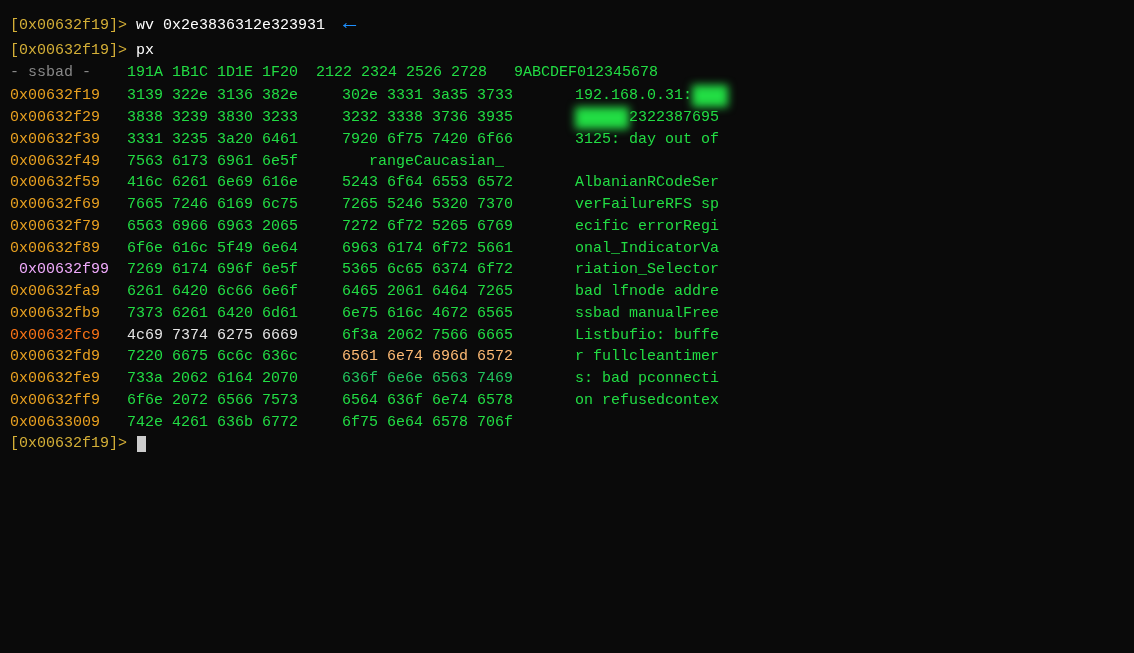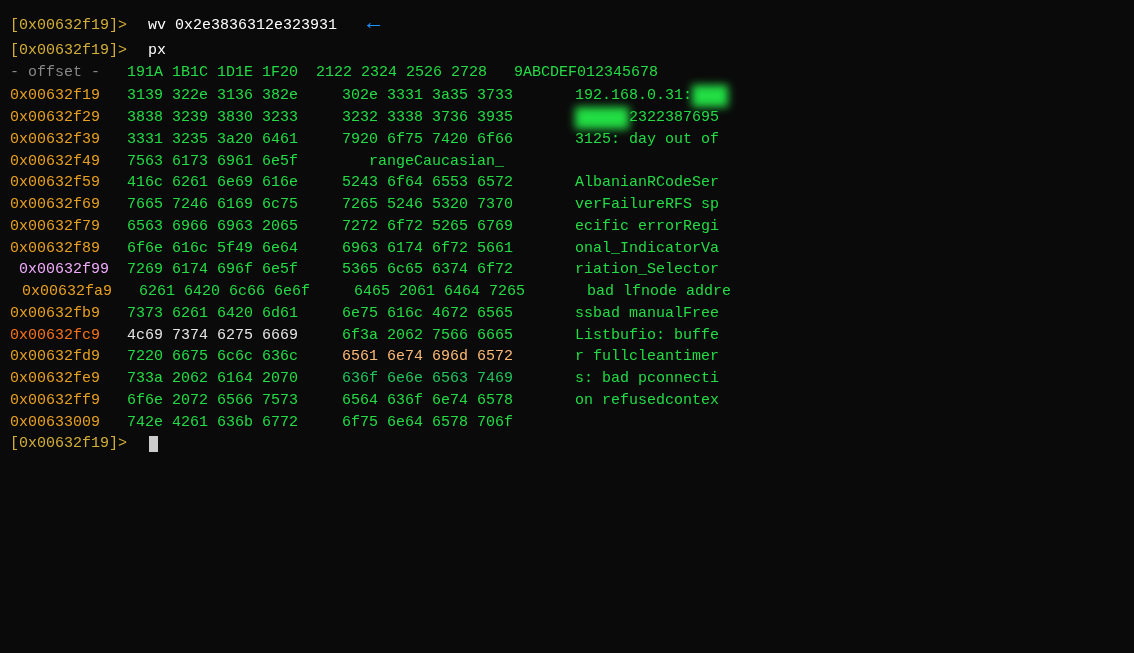--- a/index.html
+++ b/index.html
@@ -11,21 +11,20 @@
       width: 1134px;
       min-height: 653px;
       overflow: hidden;
       padding: 8px 10px;
       position: relative;
     }
     .terminal-line {
       display: flex;
       align-items: baseline;
       white-space: pre;
-      gap: 12px;
     }
     .prompt {
       color: #d4af37;
     }
     .command {
       color: #ffffff;
     }
     .arrow {
       color: #1e90ff;
       font-size: 22px;
@@ -78,34 +77,34 @@
 <div class="terminal-line">
   <span class="prompt">[0x00632f19]&gt; </span><span class="command">wv 0x2e3836312e323931</span>
   <span class="arrow">←</span>
 </div>
 
 <div class="terminal-line">
   <span class="prompt">[0x00632f19]&gt; </span><span class="command">px</span>
 </div>
 
 <div class="header-row">
-  <span class="col-offset">- offset -</span><span style="color:#22dd44;"> 191A 1B1C 1D1E 1F20  2122 2324 2526 2728   9ABCDEF012345678</span>
+  <span class="col-offset">- ssbad -</span><span style="color:#22dd44;"> 191A 1B1C 1D1E 1F20  2122 2324 2526 2728   9ABCDEF012345678</span>
 </div>
 
 <div class="table-container" id="hex-table">
 <div class="table-row"><span class="col-addr" style="color:#e8a020;">0x00632f19</span><span style="color:#22dd44;display:inline-block;width:215px;"> 3139 322e 3136 382e</span><span style="color:#22dd44;display:inline-block;width:220px;"> 302e 3331 3a35 3733</span><span style="color:#22dd44;margin-left:4px;">  <span style="color:#22dd44;">192.168.0.31:</span><span class="blurred" style="color:#22dd44;background:#22dd44;filter:blur(4px);">xxxx</span></span></div>
     <div class="table-row"><span class="col-addr" style="color:#e8a020;">0x00632f29</span><span style="color:#22dd44;display:inline-block;width:215px;"> 3838 3239 3830 3233</span><span style="color:#22dd44;display:inline-block;width:220px;"> 3232 3338 3736 3935</span><span style="color:#22dd44;margin-left:4px;">  <span class="blurred" style="color:#22dd44;background:#22dd44;filter:blur(4px);">xxxxxx</span><span style="color:#22dd44;">2322387695</span></span></div>
     <div class="table-row"><span class="col-addr" style="color:#e8a020;">0x00632f39</span><span style="color:#22dd44;display:inline-block;width:215px;"> 3331 3235 3a20 6461</span><span style="color:#22dd44;display:inline-block;width:220px;"> 7920 6f75 7420 6f66</span><span style="color:#22dd44;margin-left:4px;">  <span style="color:#22dd44;">3125: day out of</span></span></div>
     <div class="table-row"><span class="col-addr" style="color:#e8a020;">0x00632f49</span><span style="color:#22dd44;display:inline-block;width:220px;"> 7563 6173 6961 6e5f</span><span style="color:#22dd44;margin-left:4px;">  <span style="color:#22dd44;"> rangeCaucasian_</span></span></div>
     <div class="table-row"><span class="col-addr" style="color:#e8a020;">0x00632f59</span><span style="color:#22dd44;display:inline-block;width:215px;"> 416c 6261 6e69 616e</span><span style="color:#22dd44;display:inline-block;width:220px;"> 5243 6f64 6553 6572</span><span style="color:#22dd44;margin-left:4px;">  <span style="color:#22dd44;">AlbanianRCodeSer</span></span></div>
     <div class="table-row"><span class="col-addr" style="color:#e8a020;">0x00632f69</span><span style="color:#22dd44;display:inline-block;width:215px;"> 7665 7246 6169 6c75</span><span style="color:#22dd44;display:inline-block;width:220px;"> 7265 5246 5320 7370</span><span style="color:#22dd44;margin-left:4px;">  <span style="color:#22dd44;">verFailureRFS sp</span></span></div>
     <div class="table-row"><span class="col-addr" style="color:#e8a020;">0x00632f79</span><span style="color:#22dd44;display:inline-block;width:215px;"> 6563 6966 6963 2065</span><span style="color:#22dd44;display:inline-block;width:220px;"> 7272 6f72 5265 6769</span><span style="color:#22dd44;margin-left:4px;">  <span style="color:#22dd44;">ecific errorRegi</span></span></div>
     <div class="table-row"><span class="col-addr" style="color:#e8a020;">0x00632f89</span><span style="color:#22dd44;display:inline-block;width:215px;"> 6f6e 616c 5f49 6e64</span><span style="color:#22dd44;display:inline-block;width:220px;"> 6963 6174 6f72 5661</span><span style="color:#22dd44;margin-left:4px;">  <span style="color:#22dd44;">onal_IndicatorVa</span></span></div>
     <div class="table-row"><span class="col-addr" style="color:#f0abfc;text-align:center;">0x00632f99</span><span style="color:#22dd44;display:inline-block;width:215px;"> 7269 6174 696f 6e5f</span><span style="color:#22dd44;display:inline-block;width:220px;"> 5365 6c65 6374 6f72</span><span style="color:#22dd44;margin-left:4px;">  <span style="color:#22dd44;">riation_Selector</span></span></div>
-    <div class="table-row"><span class="col-addr" style="color:#e8a020;margin-left:12px;">0x00632fa9</span><span style="color:#22dd44;display:inline-block;width:215px;"> 6261 6420 6c66 6e6f</span><span style="color:#22dd44;display:inline-block;width:220px;"> 6465 2061 6464 7265</span><span style="color:#22dd44;margin-left:4px;">  <span style="color:#22dd44;">bad lfnode addre</span></span></div>
+    <div class="table-row"><span class="col-addr" style="color:#e8a020;">0x00632fa9</span><span style="color:#22dd44;display:inline-block;width:215px;"> 6261 6420 6c66 6e6f</span><span style="color:#22dd44;display:inline-block;width:220px;"> 6465 2061 6464 7265</span><span style="color:#22dd44;margin-left:4px;">  <span style="color:#22dd44;">bad lfnode addre</span></span></div>
     <div class="table-row"><span class="col-addr" style="color:#e8a020;">0x00632fb9</span><span style="color:#22dd44;display:inline-block;width:215px;"> 7373 6261 6420 6d61</span><span style="color:#22dd44;display:inline-block;width:220px;"> 6e75 616c 4672 6565</span><span style="color:#22dd44;margin-left:4px;">  <span style="color:#22dd44;">ssbad manualFree</span></span></div>
     <div class="table-row"><span class="col-addr" style="color:#f97316;">0x00632fc9</span><span style="color:#e5e5e5;display:inline-block;width:215px;"> 4c69 7374 6275 6669</span><span style="color:#22dd44;display:inline-block;width:220px;"> 6f3a 2062 7566 6665</span><span style="color:#22dd44;margin-left:4px;">  <span style="color:#22dd44;">Listbufio: buffe</span></span></div>
     <div class="table-row"><span class="col-addr" style="color:#e8a020;">0x00632fd9</span><span style="color:#22dd44;display:inline-block;width:215px;"> 7220 6675 6c6c 636c</span><span style="color:#fdba74;display:inline-block;width:220px;"> 6561 6e74 696d 6572</span><span style="color:#22dd44;margin-left:4px;">  <span style="color:#22dd44;">r fullcleantimer</span></span></div>
     <div class="table-row"><span class="col-addr" style="color:#e8a020;">0x00632fe9</span><span style="color:#22dd44;display:inline-block;width:215px;"> 733a 2062 6164 2070</span><span style="color:#22c55e;display:inline-block;width:220px;"> 636f 6e6e 6563 7469</span><span style="color:#22dd44;margin-left:4px;">  <span style="color:#22dd44;">s: bad pconnecti</span></span></div>
     <div class="table-row"><span class="col-addr" style="color:#e8a020;">0x00632ff9</span><span style="color:#22dd44;display:inline-block;width:215px;"> 6f6e 2072 6566 7573</span><span style="color:#22dd44;display:inline-block;width:220px;"> 6564 636f 6e74 6578</span><span style="color:#22dd44;margin-left:4px;">  <span style="color:#22dd44;">on refusedcontex</span></span></div>
     <div class="table-row"><span class="col-addr" style="color:#e8a020;">0x00633009</span><span style="color:#22dd44;display:inline-block;width:215px;"> 742e 4261 636b 6772</span><span style="color:#22dd44;display:inline-block;width:220px;"> 6f75 6e64 6578 706f</span></div>
   </div>
 
 <div class="terminal-line input-prompt-line">
   <span class="prompt">[0x00632f19]&gt; </span>

